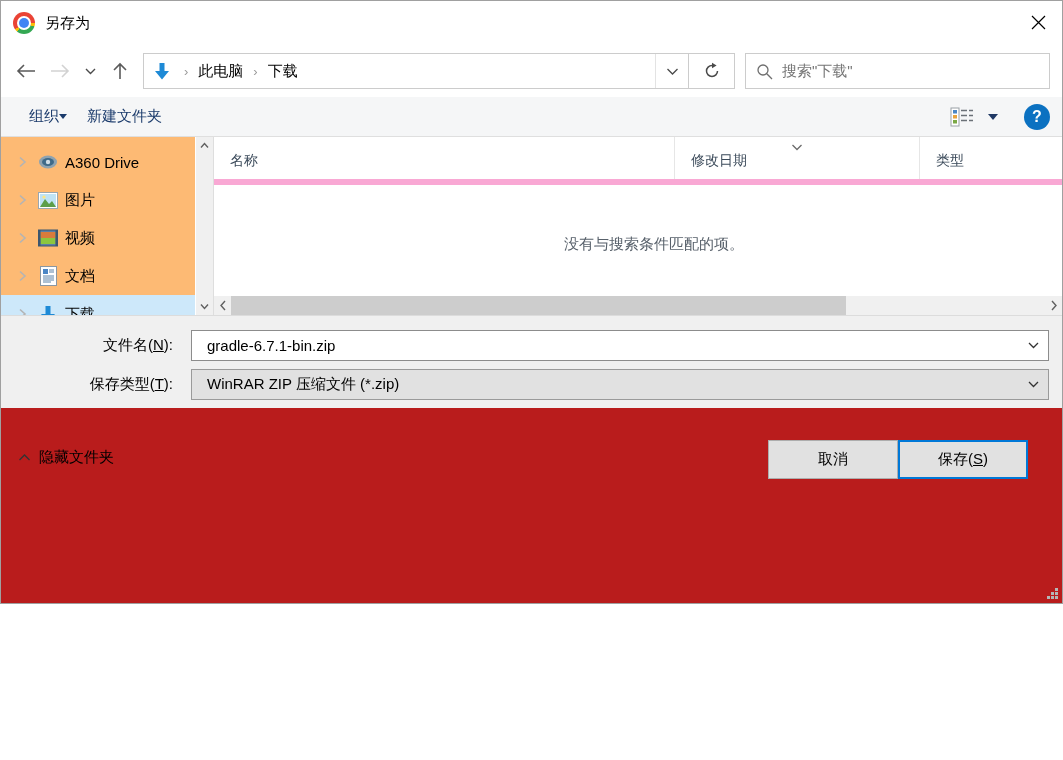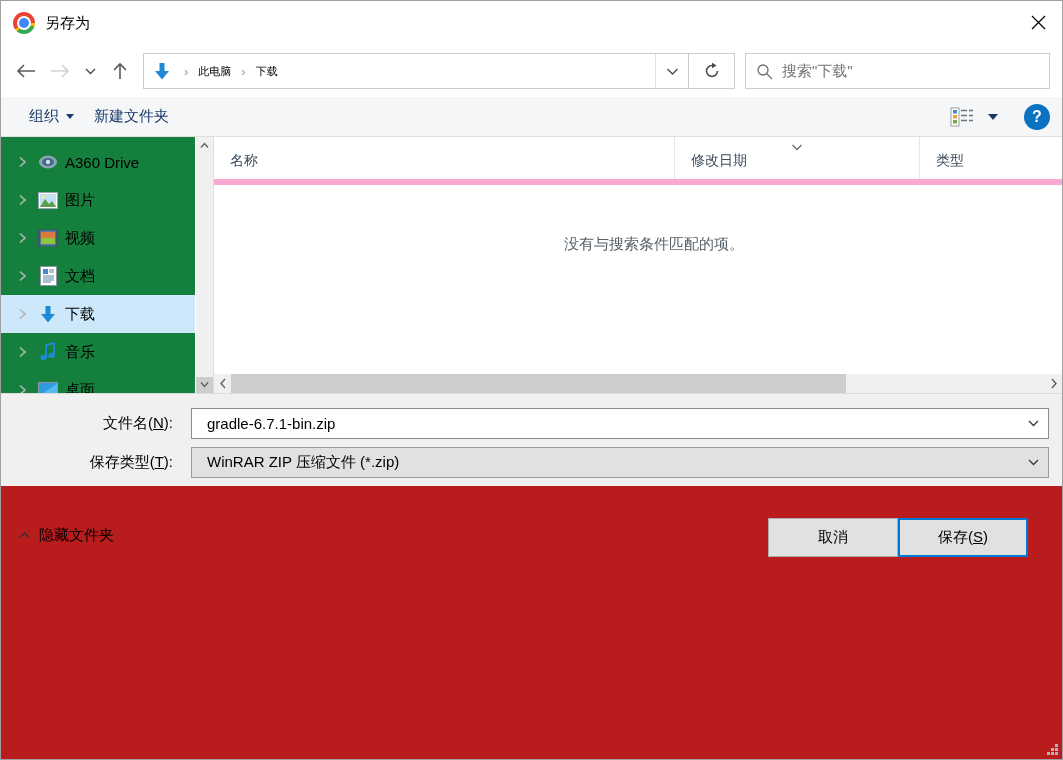--- a/index.html
+++ b/index.html
@@ -5,21 +5,21 @@
   html, body {
     margin: 0; padding: 0;
     width: 1063px; height: 760px;
     overflow: hidden;
     background: #ffffff;
     font-family: "Liberation Sans", "DejaVu Sans", sans-serif;
     -webkit-font-smoothing: antialiased;
   }
   .dialog {
     position: relative;
-    width: 1063px; height: 760px;
+    width: 1063px; height: 604px;
     box-sizing: border-box;
     border: 1px solid #a0a0a0;
     background: #ffffff;
     display: flex; flex-direction: column;
   }
 
   
   .titlebar {
     height: 44px; min-height: 44px;
     display: flex; align-items: center;
@@ -82,21 +82,21 @@
     display: flex; align-items: center;
     margin-left: 6px;
     box-sizing: border-box;
     min-width: 0;
   }
   .addr-icon {
     width: 28px; display: flex; align-items: center; justify-content: center;
     margin-left: 4px;
   }
   .crumb {
-    font-size: 11px; color: #000000;
+    font-size: 15px; color: #000000;
     padding: 0 2px; white-space: nowrap;
   }
   .crumb-sep {
     color: #9a9a9a; font-size: 13px; padding: 0 8px; user-select: none;
   }
   .addr-spacer { flex: 1; min-width: 0; }
   .addr-chevron {
     width: 32px; height: 34px;
     display: flex; align-items: center; justify-content: center;
     border-left: 1px solid #e3e3e3;
@@ -121,21 +121,21 @@
   .toolbar {
     height: 40px; min-height: 40px;
     background: #f5f6f7;
     border-bottom: 1px solid #dfdfdf;
     display: flex; align-items: center;
     padding: 0 12px 0 18px;
     box-sizing: border-box;
   }
   .tb-item {
     font-size: 15px; color: #1a3a6b;
-    padding: 0 10px; display: flex; align-items: center; gap: 7px;
+    padding: 0 10px; display: flex; align-items: center; 
     cursor: default; height: 28px;
   }
   .tb-spacer { flex: 1; }
   .caret-down {
     width: 0; height: 0;
     border-left: 4px solid transparent;
     border-right: 4px solid transparent;
     border-top: 5px solid #1a3a6b;
   }
   .view-icon { display: flex; align-items: center; }
@@ -153,21 +153,21 @@
     margin-left: 26px;
   }
 
   
   .body {
     flex: 1; display: flex; min-height: 0;
     background: #ffffff;
   }
   .tree-pane {
     width: 212px; min-width: 212px;
-    position: relative; background: #15803d;
+    position: relative; background: #fdba74;
     overflow: hidden;
   }
   .tree-list { padding-top: 6px; }
   .tree-row {
     height: 38px; display: flex; align-items: center;
     padding-left: 8px; box-sizing: border-box;
     cursor: default;
   }
   .tree-row.selected { background: #cde8fa; }
   .expander {

